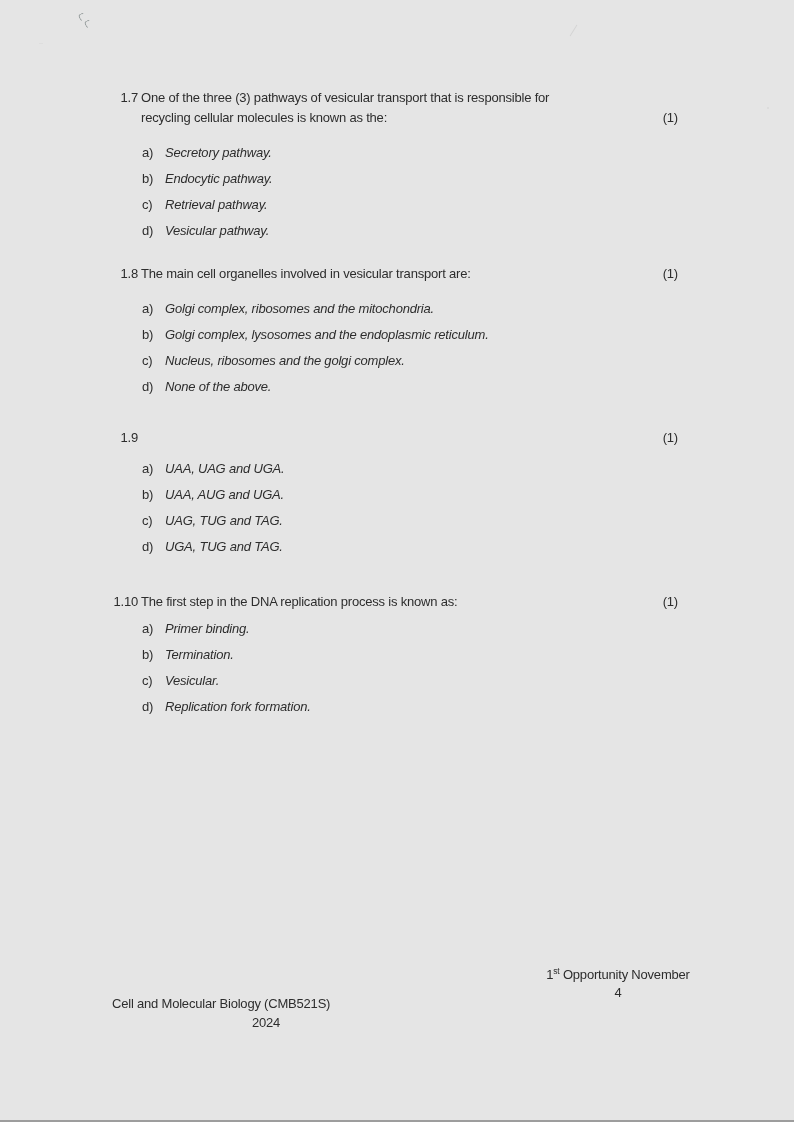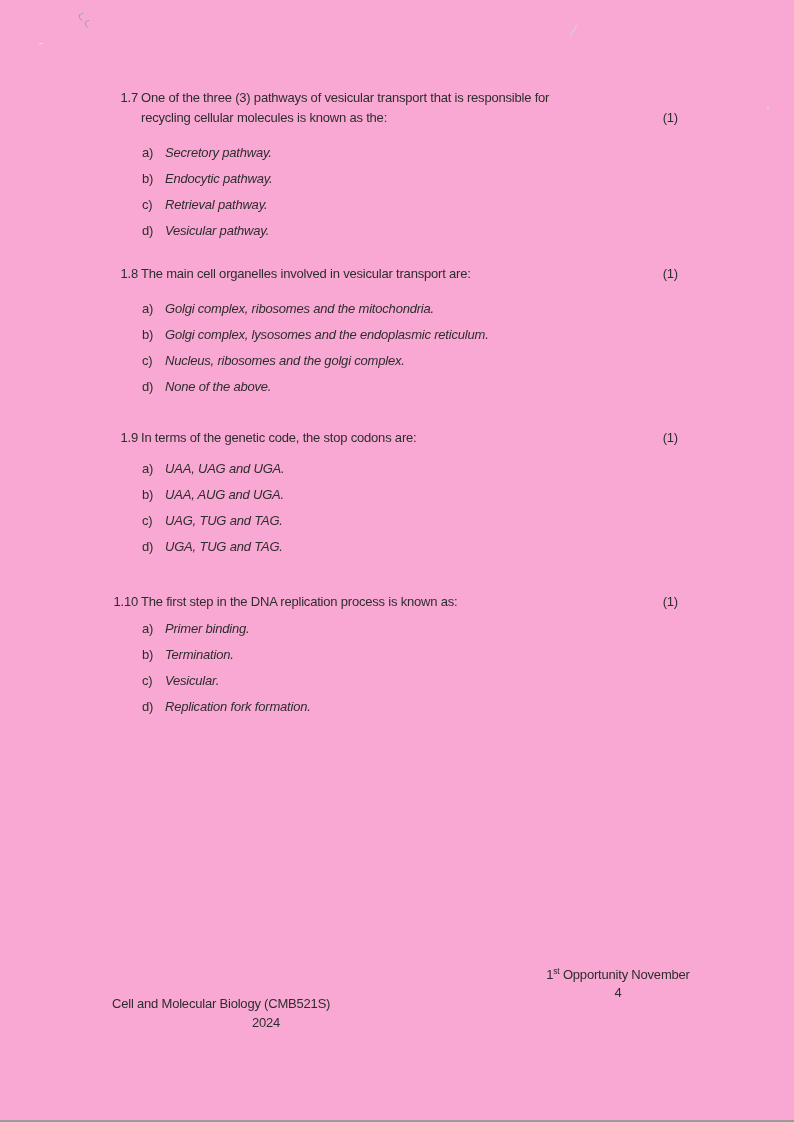--- a/index.html
+++ b/index.html
@@ -4,21 +4,21 @@
 <style>
   html, body {
     margin: 0;
     padding: 0;
     background: #ffffff;
   }
   .page {
     position: relative;
     width: 794px;
     height: 1122px;
-    background: #f9a8d4;
+    background: #e5e5e5;
     overflow: hidden;
     font-family: "Liberation Sans", sans-serif;
     color: #2d2d2d;
     font-size: 13px;
     letter-spacing: -0.2px;
   }
 
   
   .q {
     position: absolute;
@@ -213,21 +213,20 @@
       <div class="opt">
         <span class="opt-letter">d)</span>
         <span class="opt-text">None of the above.</span>
       </div>
     </div>
   </section>
 
   <section class="q q3" style="top:428px">
     <div class="q-header">
       <span class="q-num">1.9</span>
-      <span class="q-text">In terms of the genetic code, the stop codons are:</span>
       <span class="q-marks">(1)</span>
     </div>
     <div class="q-options">
       <div class="opt">
         <span class="opt-letter">a)</span>
         <span class="opt-text">UAA, UAG and UGA.</span>
       </div>
       <div class="opt">
         <span class="opt-letter">b)</span>
         <span class="opt-text">UAA, AUG and UGA.</span>

